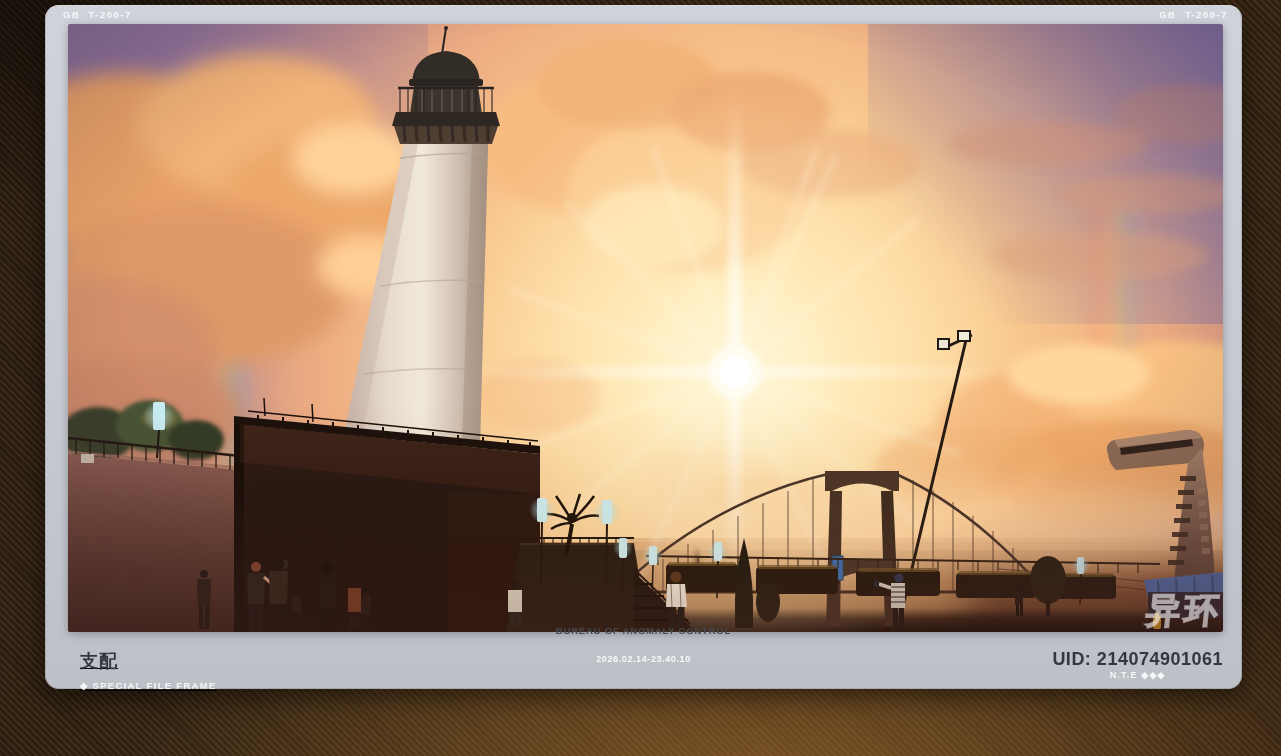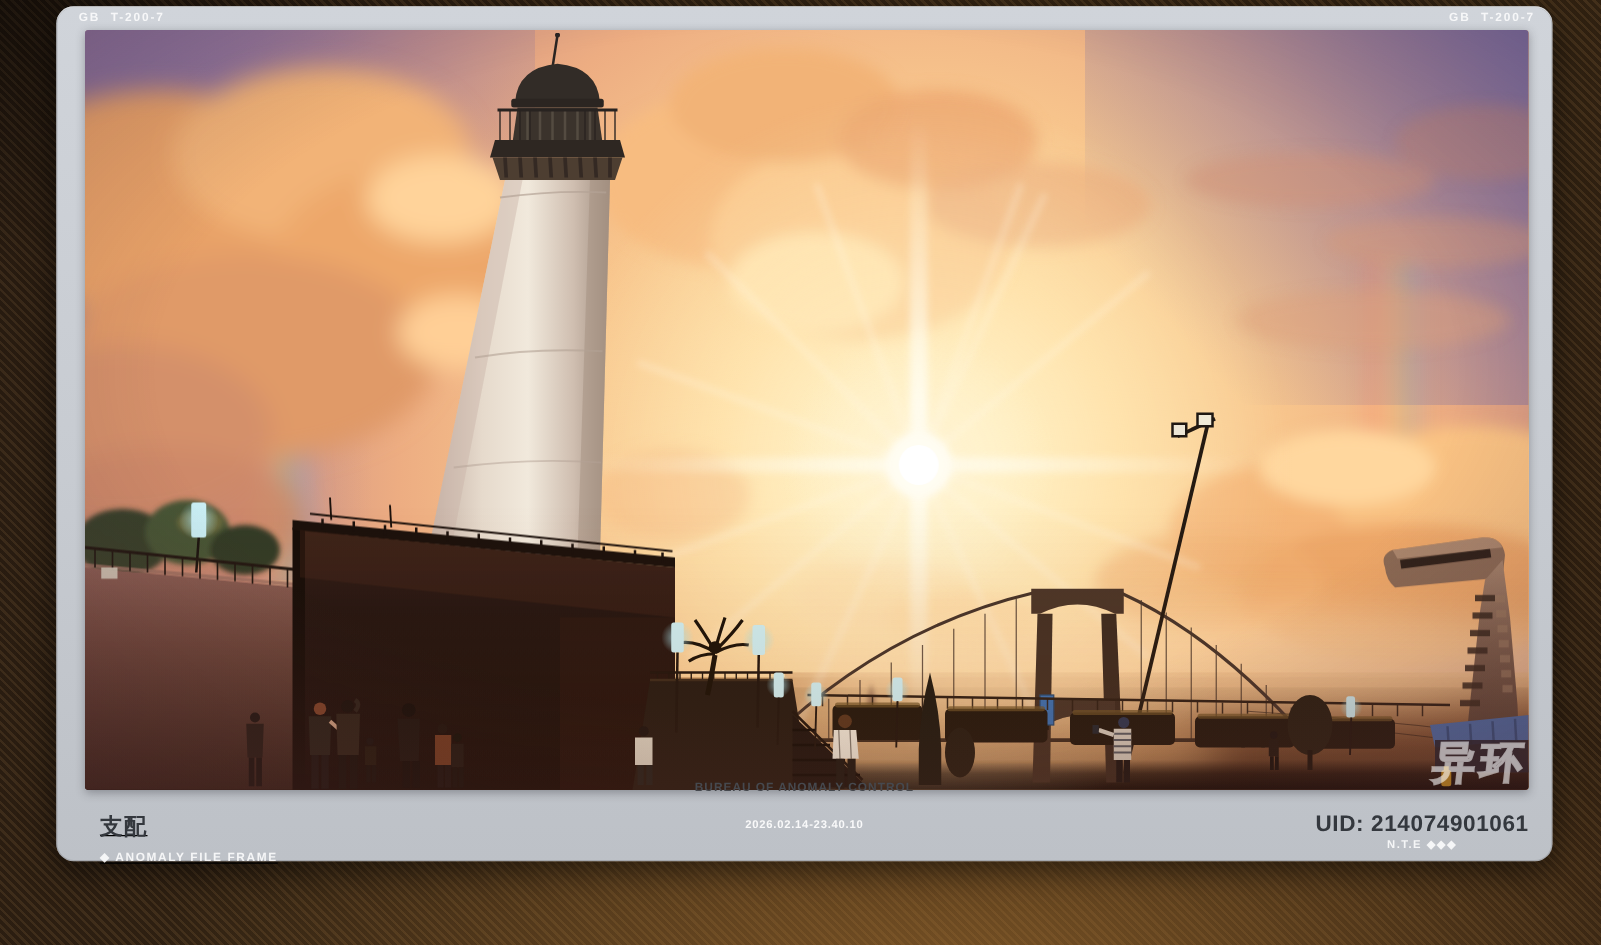--- a/index.html
+++ b/index.html
@@ -634,21 +634,21 @@
 
       <rect x="0" y="380" width="1155" height="228" fill="url(#gWarm)"></rect>
       <rect x="0" y="0" width="1155" height="608" fill="url(#gVig)"></rect>
 
       <text x="1140" y="598" font-size="34" font-weight="bold" letter-spacing="4" transform="skewX(-6)" font-family="Liberation Sans, sans-serif" fill="rgba(255,255,255,0.10)" stroke="rgba(255,255,255,0.55)" stroke-width="1.5">异环</text>
     </svg>
   </div>
 
   <div class="cap-left">
     <div class="cap-title">支配</div>
-    <div class="cap-sub">◆ ANOMALY FILE FRAME</div>
+    <div class="cap-sub">◆ SPECIAL FILE FRAME</div>
   </div>
 
   <div class="cap-center">
     <div class="cap-bureau">BUREAU OF ANOMALY CONTROL</div>
     <div class="cap-time">2026.02.14-23.40.10</div>
   </div>
 
   <div class="cap-right">
     <div class="cap-uid">UID: 214074901061</div>
     <div class="cap-brand">N.T.E ◆◆◆</div>

